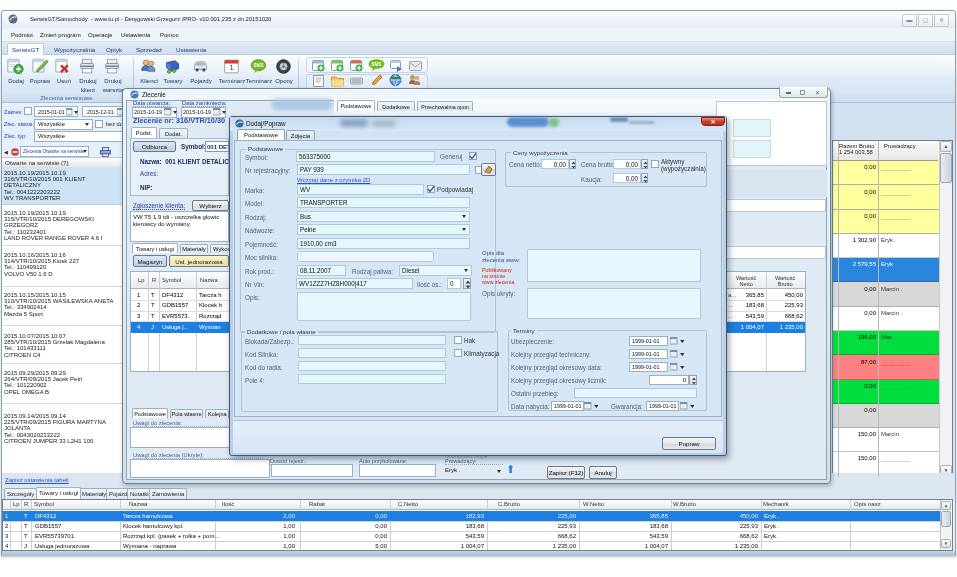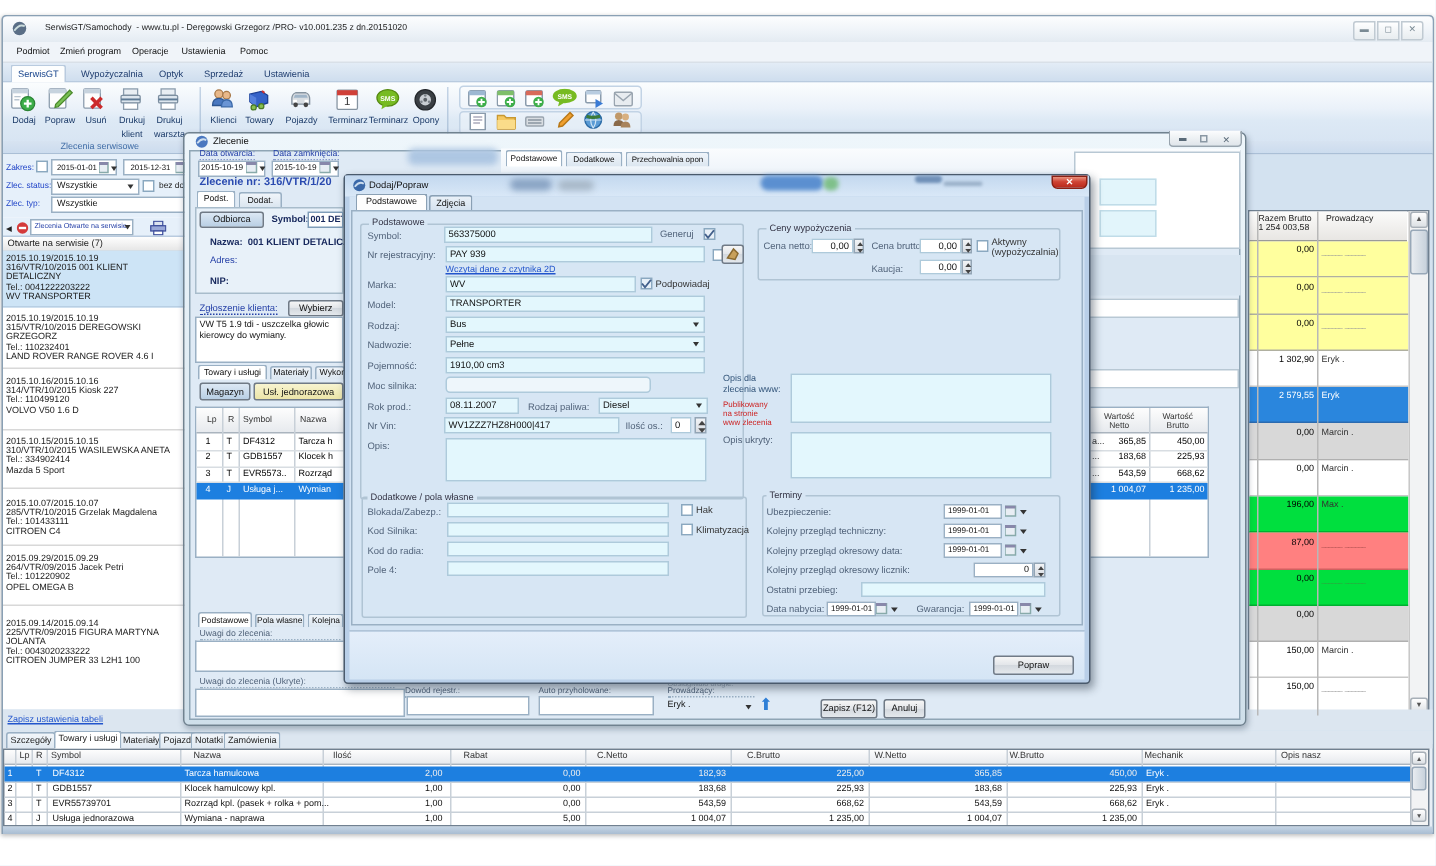--- a/index.html
+++ b/index.html
@@ -498,21 +498,21 @@
         <rect x="0" y="0" width="7" height="7" fill="#e8eef4" stroke="#8aa"></rect>
         <rect x="0" y="0" width="7" height="2" fill="#88a"></rect>
         <path d="M9 3 l4 0 l-2 3 z" fill="#333"></path>
       </svg>
 
     <div class="abs" style="left:334px;top:99px;width:493px;height:16px;background:linear-gradient(#fafcfe,#eef4fa)"></div>
     <div class="abs" style="left:337px;top:100px;width:38px;height:11px;background:#fff;border:1px solid #9ab0c4;border-bottom:none;border-radius:2px 2px 0 0;font-size:5.5px;text-align:center;line-height:11px;color:#111">Podstawowe</div>
     <div class="abs" style="left:377px;top:101px;width:38px;height:10px;background:linear-gradient(#f0f5fa,#dbe6f0);border:1px solid #9ab0c4;border-bottom:none;border-radius:2px 2px 0 0;font-size:5.5px;text-align:center;line-height:10px;color:#111">Dodatkowe</div>
     <div class="abs" style="left:417px;top:101px;width:56px;height:10px;background:linear-gradient(#f0f5fa,#dbe6f0);border:1px solid #9ab0c4;border-bottom:none;border-radius:2px 2px 0 0;font-size:5.3px;text-align:center;line-height:10px;color:#111">Przechowalnia opon</div>
 
-    <div class="lbl" style="left:133px;top:116px;font-size:7.3px;font-weight:bold;color:#2b4bb0">Zlecenie nr: 316/VTR/1/20</div>
+    <div class="lbl" style="left:133px;top:116px;font-size:7.3px;font-weight:bold;color:#2b4bb0">Zlecenie nr: 316/VTR/10/30</div>
 
     <div class="abs" style="left:131px;top:127px;width:26px;height:11px;background:#fff;border:1px solid #9ab0c4;border-bottom:none;border-radius:2px 2px 0 0;font-size:5.8px;text-align:center;line-height:11px;color:#111">Podst.</div>
     <div class="abs" style="left:159px;top:128px;width:29px;height:10px;background:linear-gradient(#f0f5fa,#dbe6f0);border:1px solid #9ab0c4;border-bottom:none;border-radius:2px 2px 0 0;font-size:5.8px;text-align:center;line-height:10px;color:#111">Dodat.</div>
 
     <div class="abs" style="left:130px;top:138px;width:99px;height:58px;background:#e8f1f9;border:1px solid #a8bccb"></div>
     <div class="btn" style="left:133px;top:141px;width:43px;height:11px;line-height:10px;background:linear-gradient(#dce8f4,#b9cfe4)">Odbiorca</div>
     <div class="blbl" style="left:181px;top:143px">Symbol:</div>
     <div class="abs" style="left:205px;top:141px;width:24px;height:11px;background:#fff;border:1px solid #7f9db9;overflow:hidden;white-space:nowrap;font-size:6px;font-weight:bold;color:#16275c;line-height:10px;padding-left:1px">001 DET</div>
     <div class="blbl" style="left:140px;top:158px">Nazwa:&nbsp; 001 KLIENT DETALICZ</div>
     <div class="nlbl" style="left:140px;top:170px">Adres:</div>

